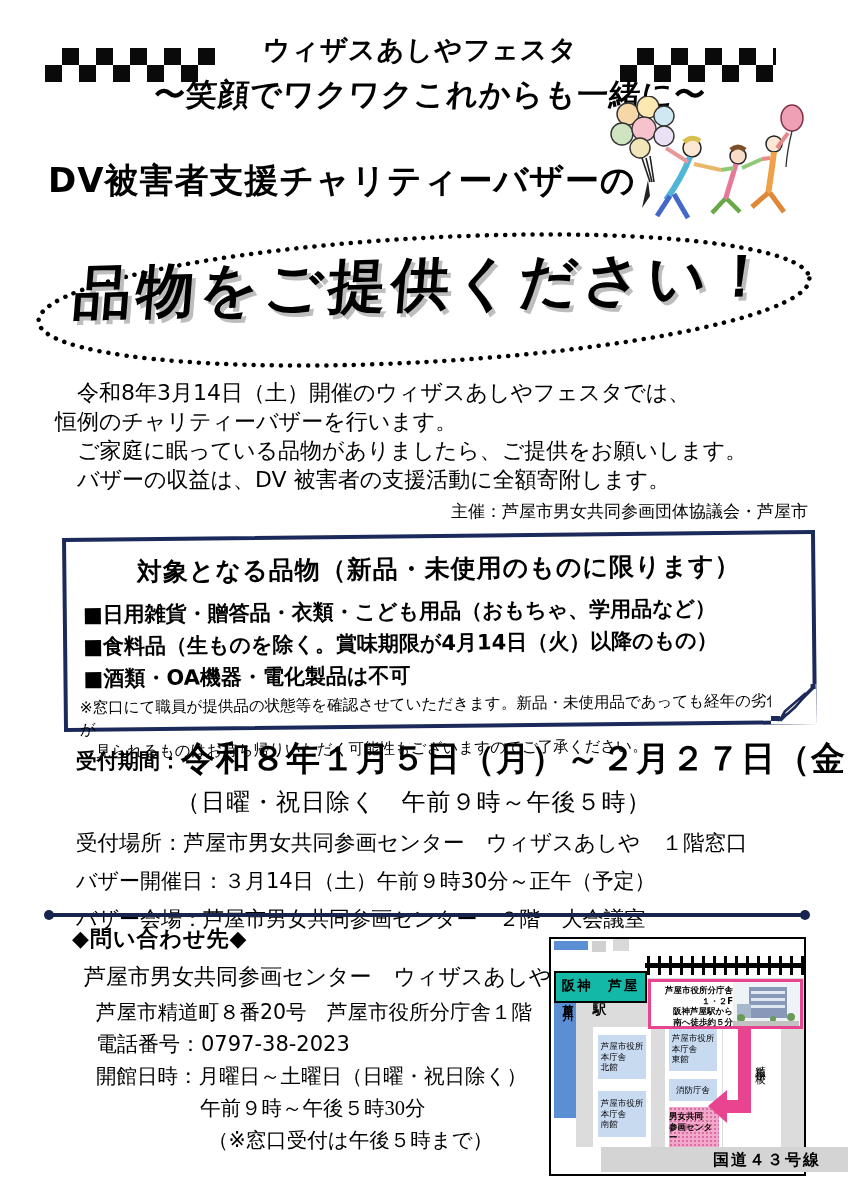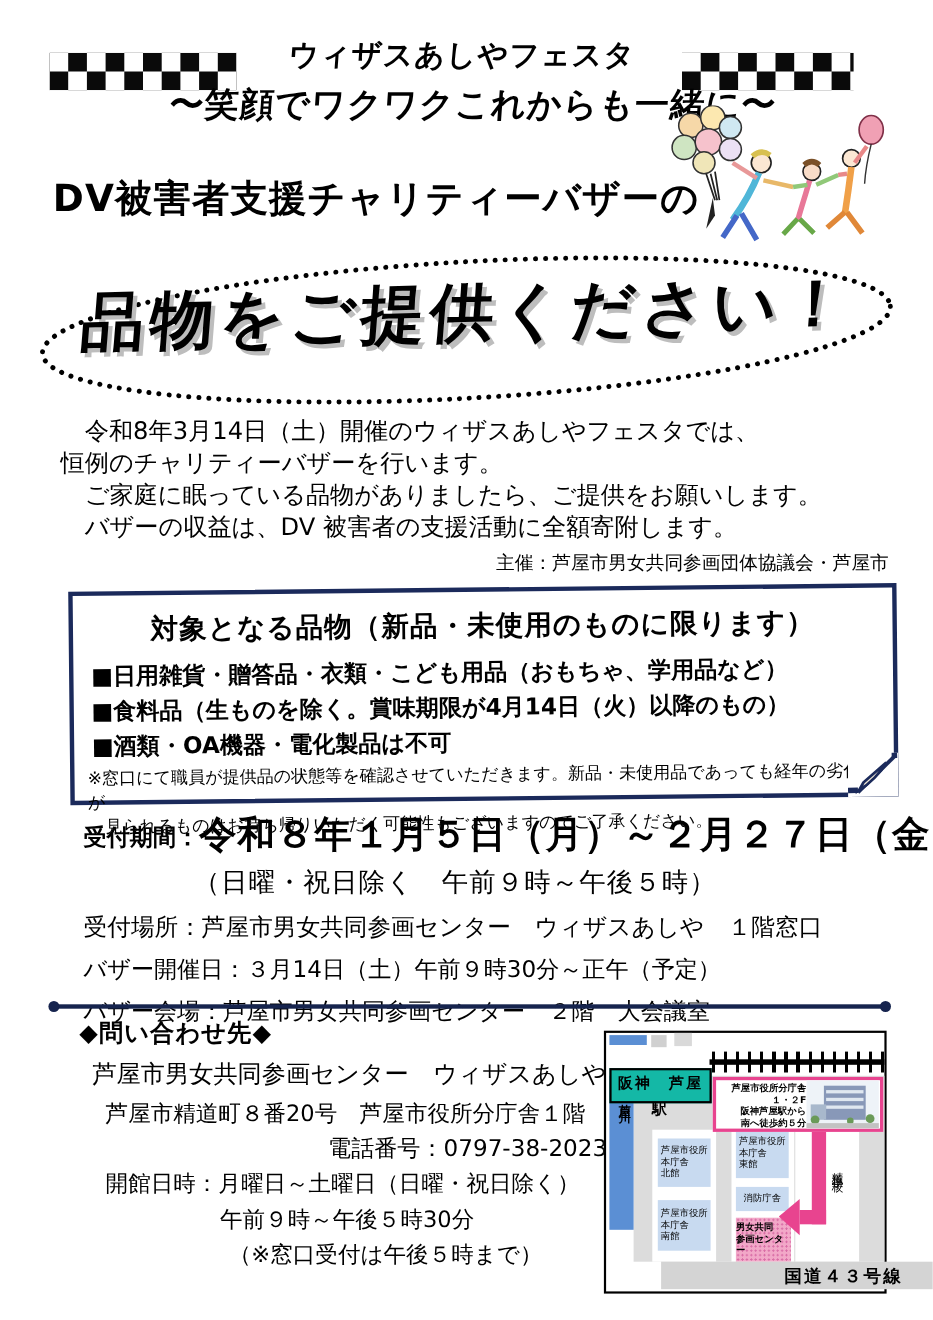--- a/index.html
+++ b/index.html
@@ -54,23 +54,23 @@
   .divider::before,.divider::after{content:"";position:absolute;top:-7px;width:10px;height:10px;
       border-radius:50%;background:#16244e;}
   .divider::before{left:-4px;}
   .divider::after{right:-4px;}
 
   
   .contact{position:absolute;left:72px;top:924px;width:480px;}
   .contact-heading{font-size:22px;font-weight:bold;letter-spacing:1px;}
   .contact-name{font-size:22px;margin:8px 0 0 12px;}
   .contact-address{font-size:20.5px;margin:6px 0 0 24px;}
-  .contact-phone{font-size:21px;margin:4px 0 0 24px;text-align:right;}
+  .contact-phone{font-size:21px;margin:4px 0 0 24px;}
   .contact-hours1{font-size:20.5px;margin:4px 0 0 24px;}
-  .contact-hours2{font-size:20.5px;margin:4px 0 0 128px;}
+  .contact-hours2{font-size:20.5px;margin:4px 0 0 128px;font-family:Liberation Serif, serif;}
   .contact-hours3{font-size:20.5px;margin:4px 0 0 136px;}
 
   
   .map{position:absolute;left:549px;top:937px;width:253px;height:235px;
        border:2px solid #000;background:#fff;font-family:"DejaVu Sans",sans-serif;}
   .map *{box-sizing:border-box;}
   .m-abs{position:absolute;}
   .roads{left:25px;top:39px;width:228px;height:169px;background:#dcdcdc;}
   .blue-bar{left:3px;top:2px;width:34px;height:9px;background:#5b8fd4;}
   .gray-sq1{left:41px;top:2px;width:14px;height:11px;background:#d0d0d0;}

